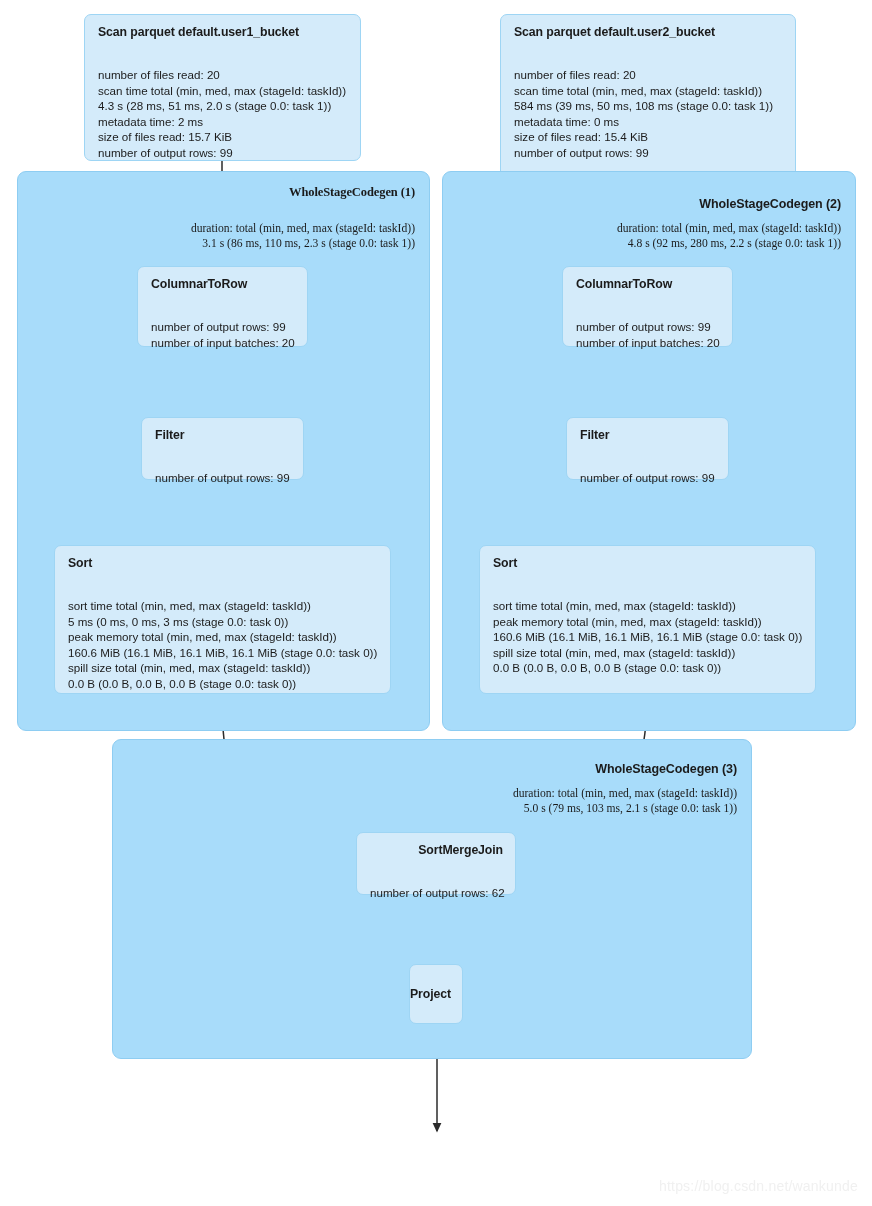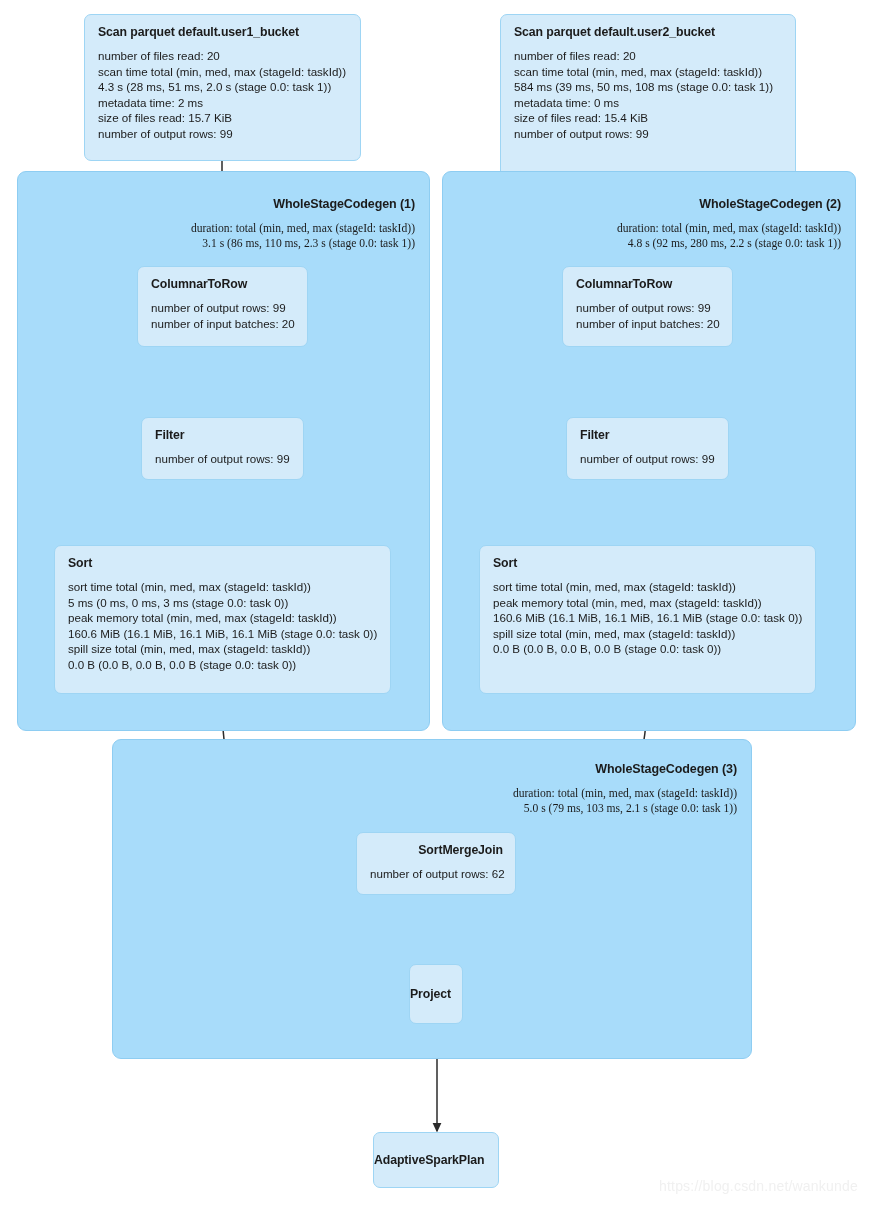--- a/index.html
+++ b/index.html
@@ -52,21 +52,21 @@
     padding:10px 12px 7px 13px;
   }
   .node-title{
     font-weight:bold;
     font-size:12.3px;
     color:#1b1b1b;
     letter-spacing:-.1px;
     white-space:nowrap;
   }
   .node-metrics{
-    margin-top:9px;
+    margin-top:28px;
     font-size:11.6px;
     line-height:15.6px;
     color:#1b1b1b;
     white-space:nowrap;
   }
   .node-metrics div{white-space:nowrap;}
   .node.plain{
     display:flex;align-items:center;justify-content:flex-start;
     padding:0;
   }
@@ -134,21 +134,21 @@
       <div>number of files read: 20</div>
       <div>scan time total (min, med, max (stageId: taskId))</div>
       <div>584 ms (39 ms, 50 ms, 108 ms (stage 0.0: task 1))</div>
       <div>metadata time: 0 ms</div>
       <div>size of files read: 15.4 KiB</div>
       <div>number of output rows: 99</div>
     </div>
   </div>
 
   <div class="stage" style="left:17px;top:171px;width:413px;height:560px;">
-    <div class="stage-title" style="top:25px;">WholeStageCodegen (1)</div>
+    <div class="stage-title" style="top:13px;font-family:Liberation Serif, serif;">WholeStageCodegen (1)</div>
     <div class="stage-metrics" style="top:49px;">
       <div>duration: total (min, med, max (stageId: taskId))</div>
       <div>3.1 s (86 ms, 110 ms, 2.3 s (stage 0.0: task 1))</div>
     </div>
   </div>
 
   <div class="stage" style="left:442px;top:171px;width:414px;height:560px;">
     <div class="stage-title" style="top:25px;">WholeStageCodegen (2)</div>
     <div class="stage-metrics" style="top:49px;">
       <div>duration: total (min, med, max (stageId: taskId))</div>
@@ -221,18 +221,15 @@
     <div class="node-title">SortMergeJoin</div>
     <div class="node-metrics">
       <div>number of output rows: 62</div>
     </div>
   </div>
 
   <div class="node plain" style="left:409px;top:964px;width:54px;height:60px;">
     <div class="node-title">Project</div>
   </div>
 
-  <div class="node plain" style="left:373px;top:1132px;width:126px;height:56px;">
-    <div class="node-title">AdaptiveSparkPlan</div>
-  </div>
 
   <div class="watermark">https://blog.csdn.net/wankunde</div>
 </div>
 
 </body></html>

